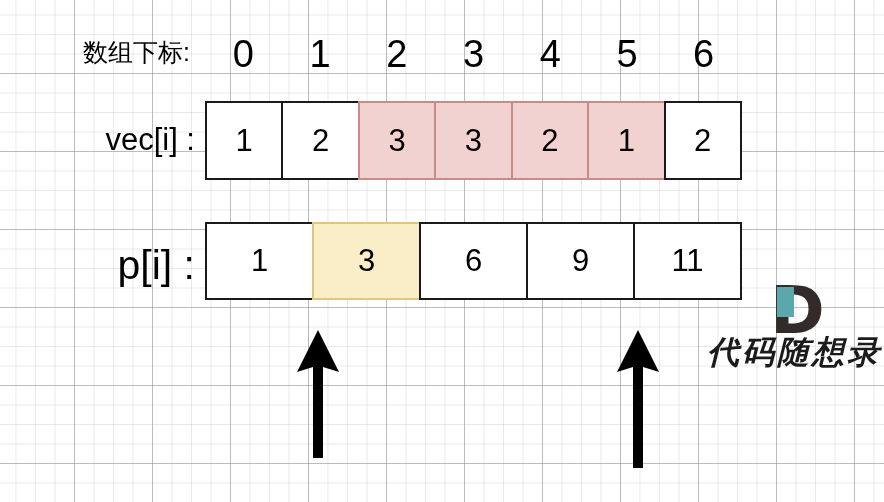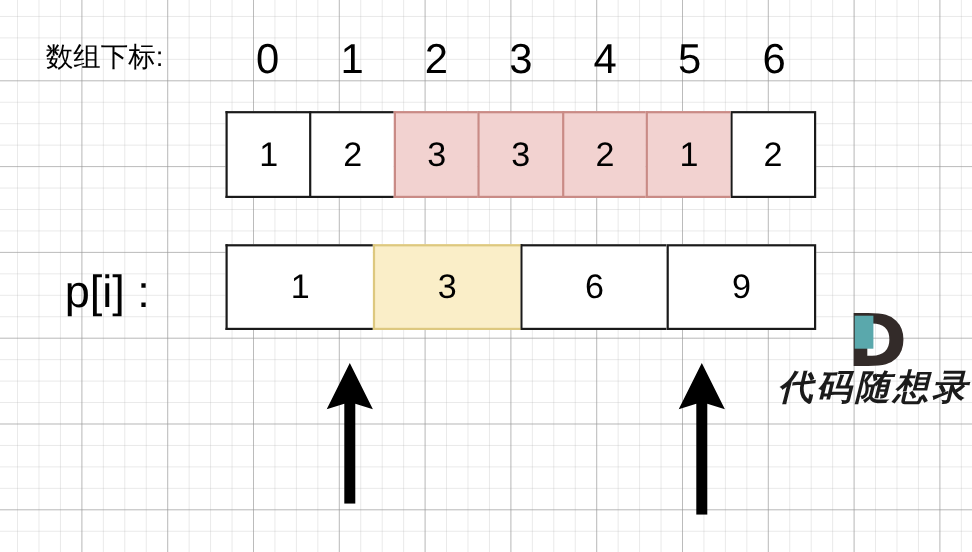--- a/index.html
+++ b/index.html
@@ -29,21 +29,21 @@
       78px 78px,
       78px 78px,
       19.5px 19.5px,
       19.5px 19.5px;
     background-position: -4px -5px, -4px -5px, -4px -5px, -4px -5px;
   }
 
   
   .row-label {
     position: absolute;
-    text-align: center;
+    text-align: right;
     color: #000000;
     white-space: nowrap;
     line-height: 1;
   }
   #label-index {
     left: 0px;
     top: 40px;
     width: 190px;
     font-size: 25px;
     letter-spacing: 0px;
@@ -169,20 +169,21 @@
     font-family: "DejaVu Serif", serif;
     letter-spacing: 3px;
   }
 </style>
 </head>
 <body>
 
 <div id="canvas">
 
   <div class="row-label" id="label-index">数组下标:</div>
+  <div class="row-label" id="label-vec">vec[i] :</div>
   <div class="row-label" id="label-p">p[i] :</div>
 
   <div id="index-row">
     <div class="idx">0</div>
     <div class="idx">1</div>
     <div class="idx">2</div>
     <div class="idx">3</div>
     <div class="idx">4</div>
     <div class="idx">5</div>
     <div class="idx">6</div>
@@ -196,20 +197,21 @@
     <div class="cell hl-pink">2</div>
     <div class="cell hl-pink">1</div>
     <div class="cell">2</div>
   </div>
 
   <div class="array-row" id="p-row">
     <div class="cell">1</div>
     <div class="cell hl-yellow">3</div>
     <div class="cell">6</div>
     <div class="cell">9</div>
+    <div class="cell">11</div>
   </div>
 
   <div class="arrow" id="arrow-left">
     <svg width="46" height="128" viewBox="0 0 46 128">
       <polygon points="23,0 44,42 28,37 28,128 18,128 18,37 2,42" fill="#000000"></polygon>
     </svg>
   </div>
   <div class="arrow" id="arrow-right">
     <svg width="46" height="138" viewBox="0 0 46 138">
       <polygon points="23,0 44,42 28,37 28,138 18,138 18,37 2,42" fill="#000000"></polygon>

